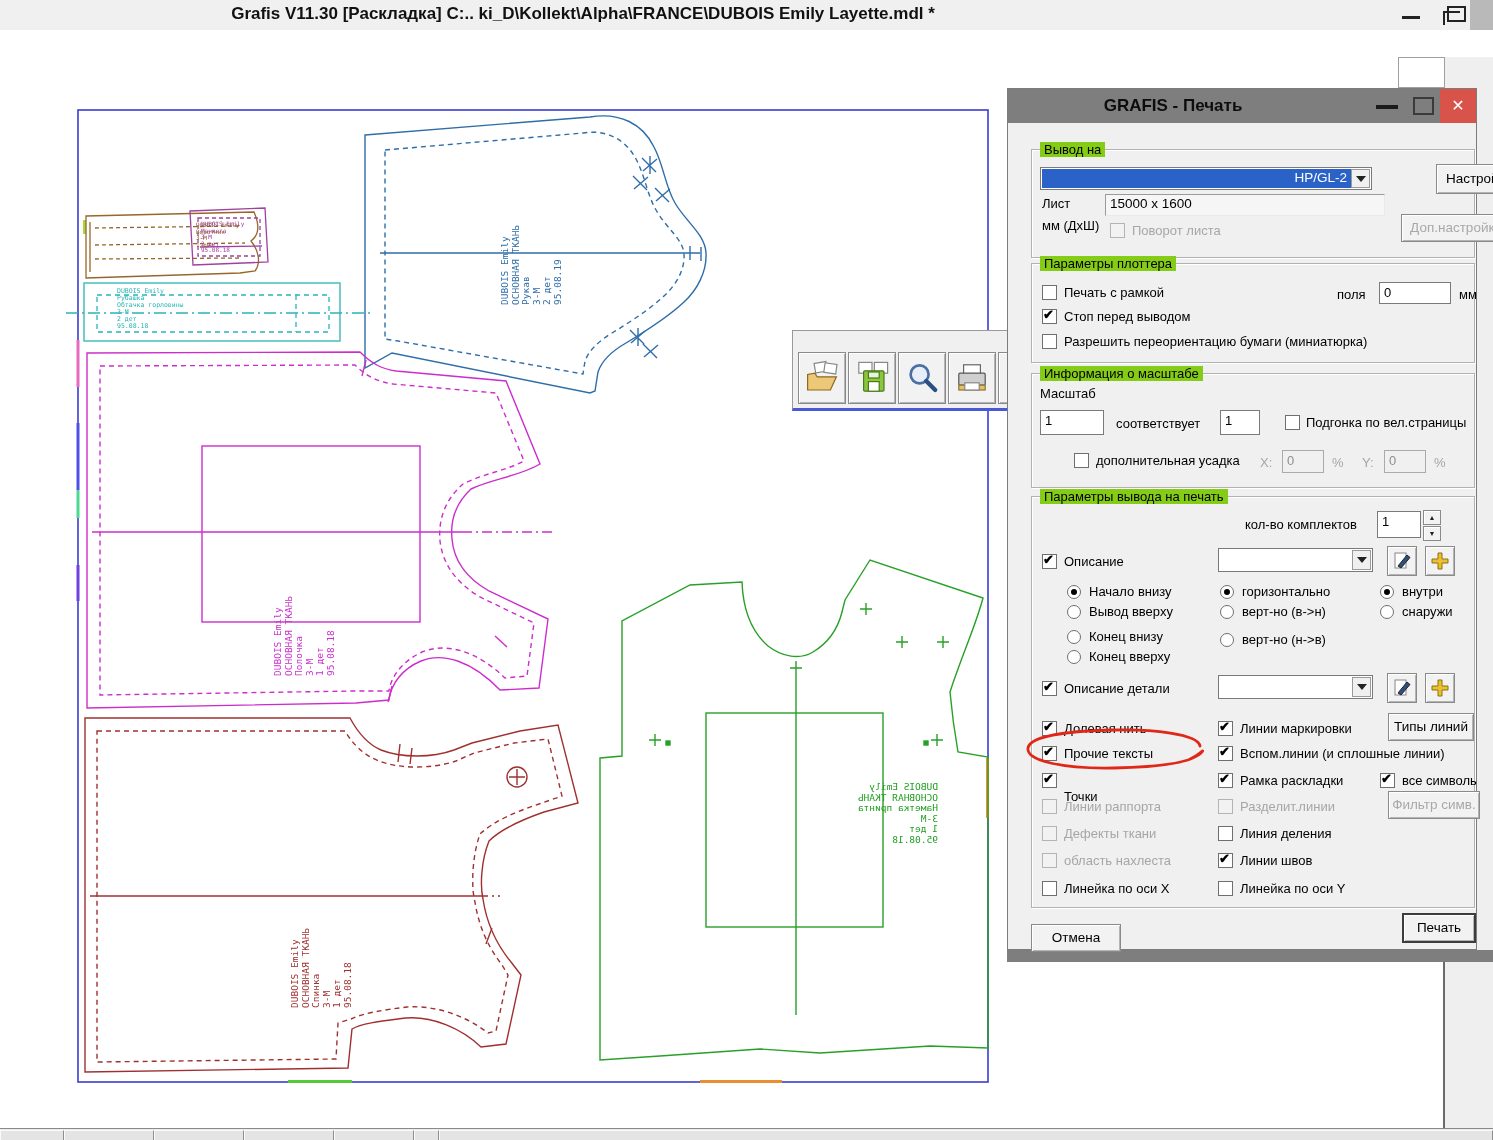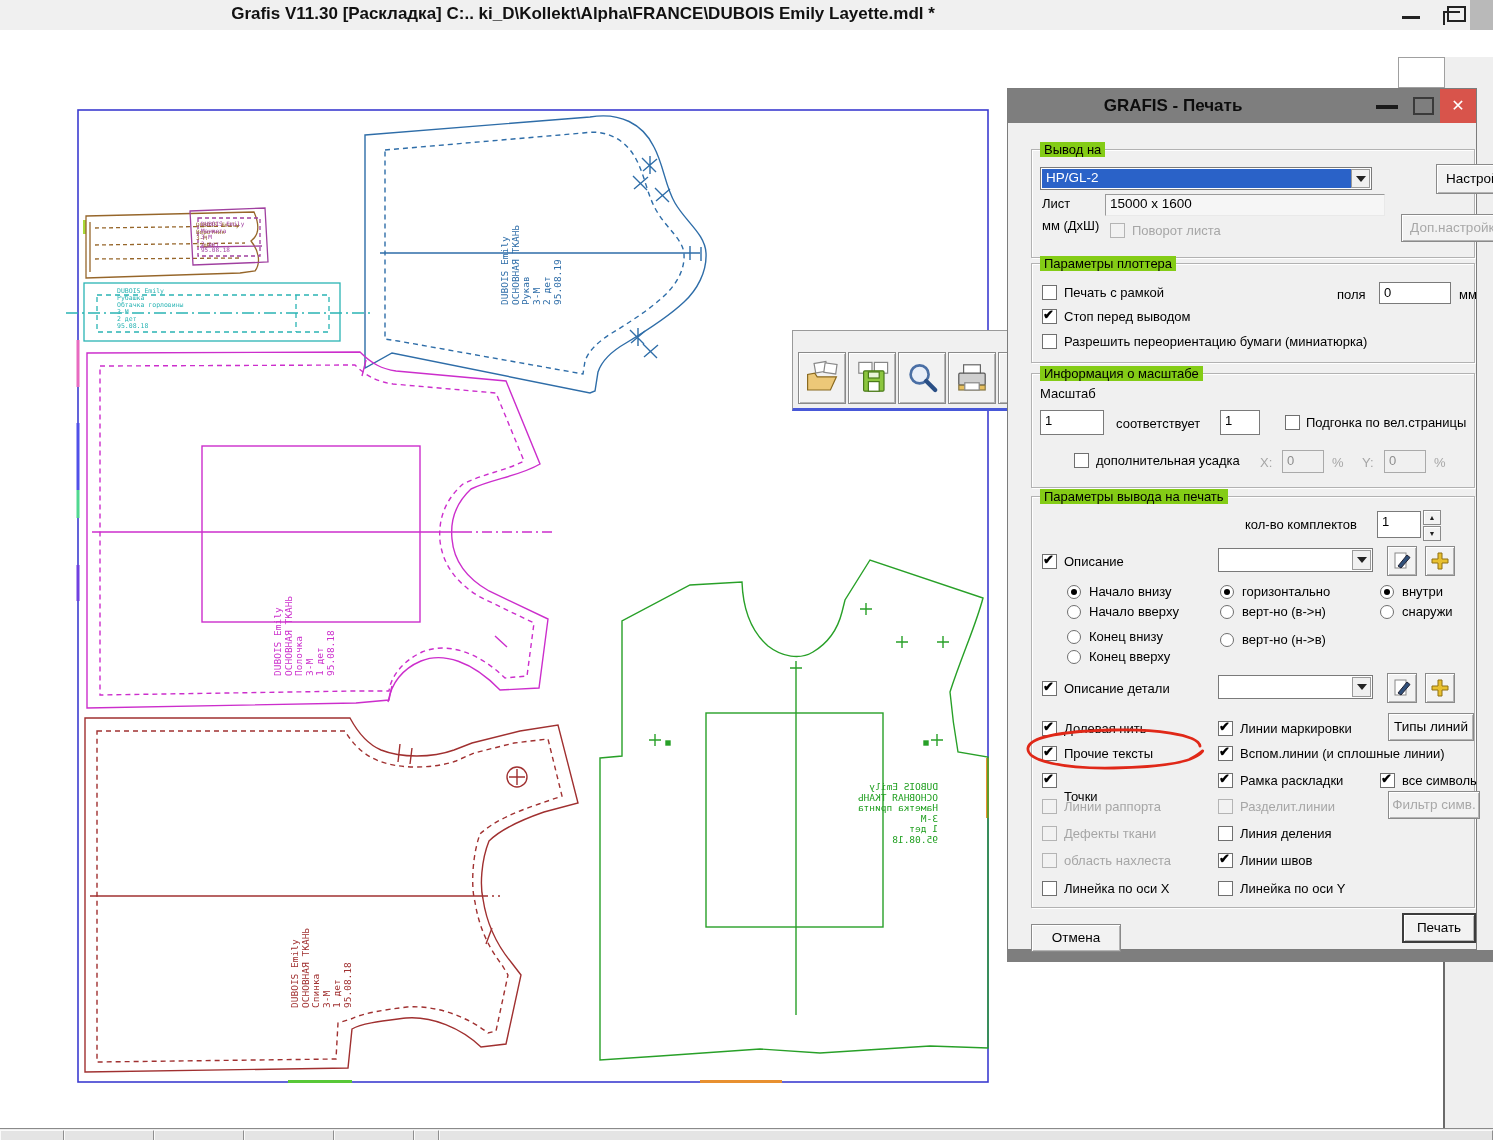--- a/index.html
+++ b/index.html
@@ -55,21 +55,21 @@
 
   .btn{position:absolute;background:#f2f2f2;border:1px solid #8a8a8a;box-shadow:inset 1px 1px 0 #fff,inset -1px -1px 0 #b4b4b4;
        font-size:13.5px;text-align:center;color:#000;box-sizing:border-box;}
   .btn.dis{color:#a8a8a8;}
   .btn.default{border:1px solid #3c3c3c;box-shadow:0 0 0 1px #3c3c3c,inset 1px 1px 0 #fff,inset -1px -1px 0 #b4b4b4;}
 
   .input{position:absolute;background:#fff;border:1px solid #7a7a7a;font-size:13px;padding:2px 4px;box-sizing:border-box;}
   .input.dis{background:#f0f0f0;color:#8e8e8e;border-color:#aaa;}
   .field{position:absolute;background:#f6f6f6;border:1px solid;border-color:#9a9a9a #e9e9e9 #e9e9e9 #9a9a9a;font-size:13.5px;padding:1px 4px;box-sizing:border-box;}
 
-  .combo{position:absolute;background:#fff;border:1px solid #7a7a7a;box-sizing:border-box;}
+  .combo{position:absolute;background:#fff;border:1px solid #7a7a7a;box-sizing:border-box;text-align:right;}
   .combo .bluefill{position:absolute;left:1px;top:1px;right:20px;bottom:1px;background:#2a62c8;color:#fff;font-size:13.5px;padding:1px 4px;white-space:nowrap;overflow:hidden;}
   .combo-arrow{position:absolute;right:1px;top:1px;bottom:1px;width:19px;background:#f0f0f0;border:1px solid #9a9a9a;box-sizing:border-box;}
   .combo-arrow::after{content:"";position:absolute;left:4px;top:6px;border:5px solid transparent;border-top:6px solid #222;}
 
   .cb{position:absolute;width:15px;height:15px;background:#fff;border:1px solid #6f6f6f;box-sizing:border-box;}
   .cb.checked::after{content:"\2714";position:absolute;left:0px;top:-3px;font-size:13px;font-weight:bold;color:#000;}
   .cb.dis{background:#f2f2f2;border-color:#b4b4b4;}
 
   .radio{position:absolute;width:14px;height:14px;border-radius:50%;background:#fff;border:1px solid #6f6f6f;box-sizing:border-box;}
   .radio.sel::after{content:"";position:absolute;left:3px;top:3px;width:6px;height:6px;border-radius:50%;background:#000;}
@@ -331,21 +331,21 @@
       </div>
       <div class="btn" style="left:393px;top:49px;width:30px;height:30px;">
         <svg width="20" height="20" viewBox="0 0 20 20" style="margin-top:4px;">
           <path d="M8,2 H12 V8 H18 V12 H12 V18 H8 V12 H2 V8 H8 Z" fill="#e8c030" stroke="#907010"></path>
         </svg>
       </div>
 
       <div class="radio sel" style="left:35px;top:88px;"></div>
       <span class="lbl" style="left:57px;top:87px;">Начало внизу</span>
       <div class="radio" style="left:35px;top:108px;"></div>
-      <span class="lbl" style="left:57px;top:107px;">Начало вверху</span>
+      <span class="lbl" style="left:57px;top:107px;">Вывод вверху</span>
       <div class="radio" style="left:35px;top:133px;"></div>
       <span class="lbl" style="left:57px;top:132px;">Конец внизу</span>
       <div class="radio" style="left:35px;top:153px;"></div>
       <span class="lbl" style="left:57px;top:152px;">Конец вверху</span>
 
       <div class="radio sel" style="left:188px;top:88px;"></div>
       <span class="lbl" style="left:210px;top:87px;">горизонтально</span>
       <div class="radio" style="left:188px;top:108px;"></div>
       <span class="lbl" style="left:210px;top:107px;">верт-но (в-&gt;н)</span>
       <div class="radio" style="left:188px;top:136px;"></div>

